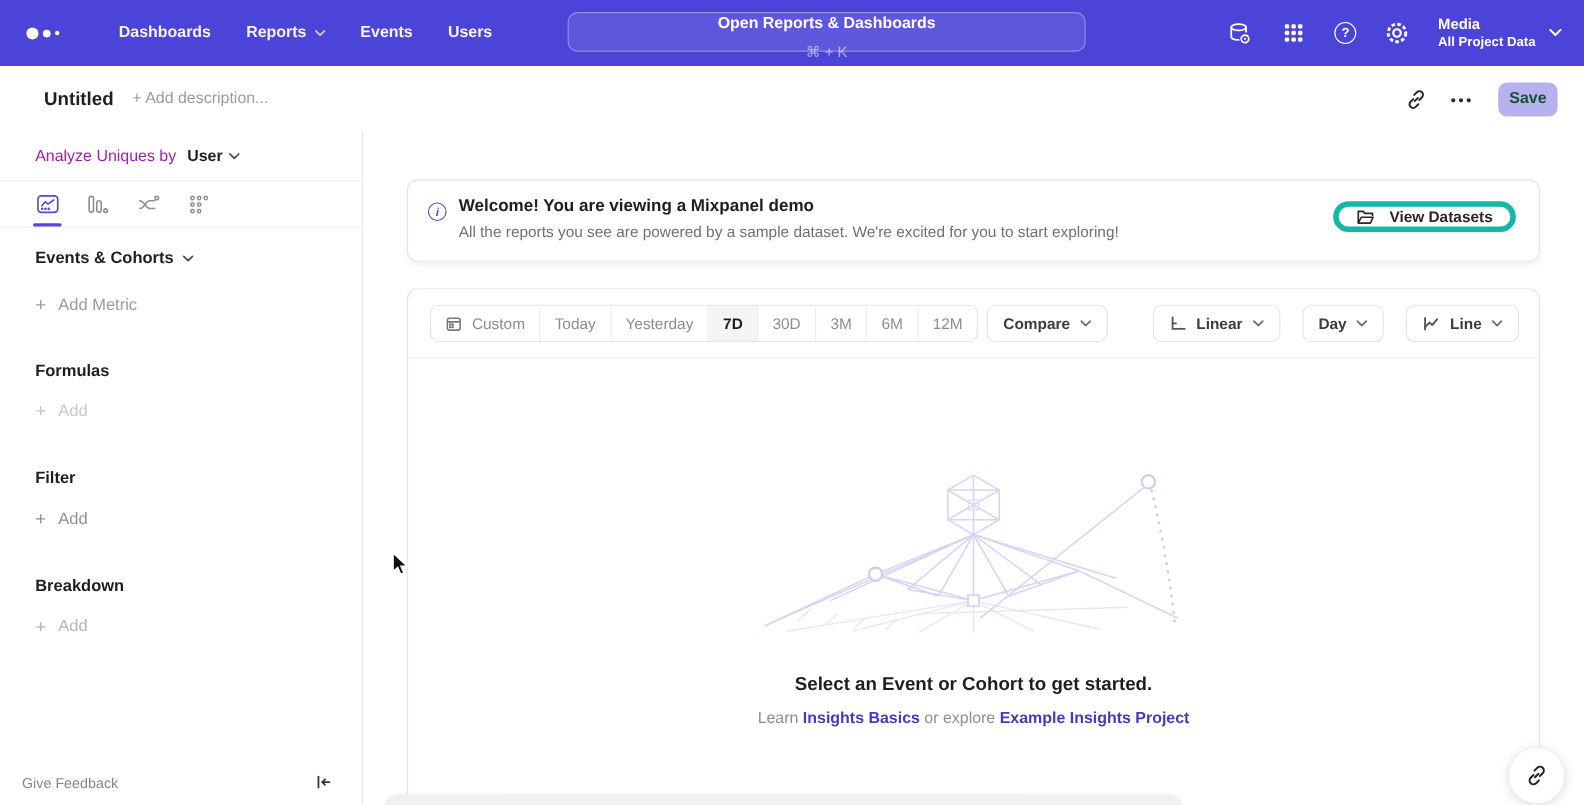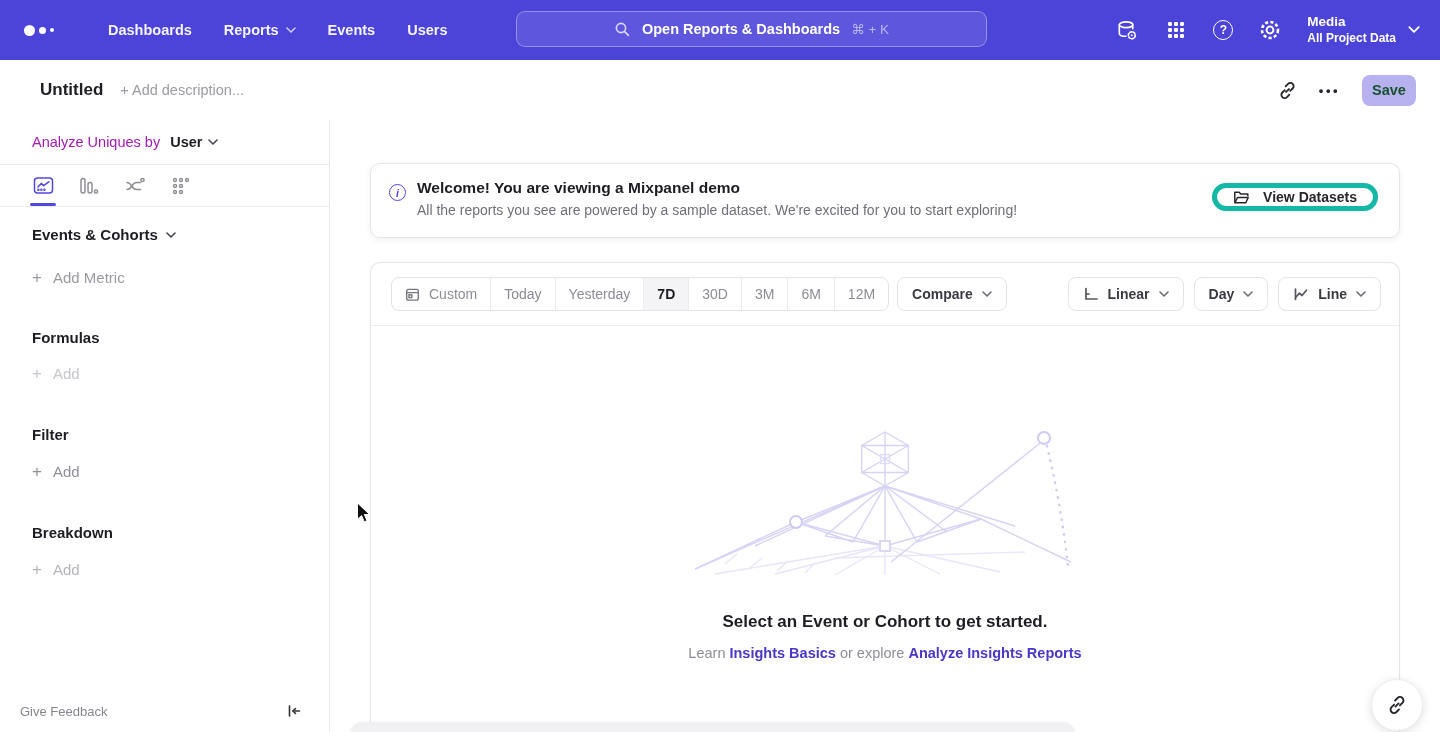--- a/index.html
+++ b/index.html
@@ -15,21 +15,21 @@
   .logo .d2{width:7px;height:7px;border-radius:50%;background:#fff;}
   .logo .d3{width:4px;height:4px;border-radius:50%;background:#fff;}
   .nav-items { display:flex; align-items:center; margin-left:38px; }
   .nav-item { display:flex; align-items:center; gap:7px; padding:6px 16px; height:60px;
               color:#f4f3fe; font-size:14.5px; font-weight:600; cursor:pointer; }
   .chev { width:10px; height:6px; }
   .navbar .chev { color:#cfcbf5; }
   .search-bar { position:absolute; left:516px; top:11px; width:471px; height:36px;
                 border-radius:9px; background:rgba(255,255,255,0.10);
                 border:1px solid rgba(255,255,255,0.35);
-                display:flex; align-items:center; justify-content:center; gap:11px; cursor:pointer; }
+                display:flex; align-items:center; justify-content:center; gap:11px; cursor:pointer;flex-direction:column; }
   .search-bar .ph { color:#fff; font-size:14.5px; font-weight:600; }
   .search-bar .kbd { color:rgba(255,255,255,0.55); font-size:13.5px; }
   .nav-right { position:absolute; right:20px; top:0; height:60px; display:flex; align-items:center; gap:25px; }
   .nav-icon-btn { width:24px; height:24px; display:flex; align-items:center; justify-content:center; cursor:pointer; }
   .help-circle { width:20px; height:20px; border:1.8px solid #fff; border-radius:50%;
                  color:#fff; font-size:12px; font-weight:700; display:flex; align-items:center; justify-content:center; cursor:pointer;}
   .project-switch { display:flex; align-items:center; gap:12px; cursor:pointer; }
   .project-name { color:#fff; font-size:13.5px; font-weight:700; line-height:1.3; }
   .project-scope { color:#fff; font-size:12px; font-weight:700; line-height:1.3; }
   .project-switch .chev { color:#fff; width:12px; height:7px; }
@@ -102,21 +102,21 @@
          color:#8c8c95; border-right:1px solid #ebebee; cursor:pointer; white-space:nowrap; }
   .seg:last-child { border-right:none; }
   .seg.selected { background:#f4f4f6; color:#1d1d24; font-weight:600; }
   .seg .seg-icon { color:#77777f; display:flex; }
   .pill-btn { height:34px; display:flex; align-items:center; gap:9px; padding:0 14px;
               border:1px solid #e3e3e8; border-radius:8px; background:#fff;
               font-size:14px; font-weight:600; color:#3a3a42; cursor:pointer; white-space:nowrap; }
   .pill-btn .chev { color:#6a6a73; }
   .pill-btn .pill-icon { color:#55555e; display:flex; }
   .compare-btn { margin-left:8px; }
-  .right-controls { margin-left:auto; display:flex; gap:10px; }
+  .right-controls { margin-left:auto; display:flex; gap:20px; }
 
   
   .empty-state { display:flex; flex-direction:column; align-items:center; }
   .empty-illustration { margin-top:98px; }
   .empty-title { margin-top:36px; font-size:17px; font-weight:700; color:#1d1d24; }
   .empty-links { margin-top:13px; font-size:14.5px; color:#8d8d96; }
   .empty-links .lnk { color:#4838c8; font-weight:600; cursor:pointer; }
 
   
   .peek-panel { position:absolute; left:20px; top:602px; width:725px; height:12px;
@@ -456,21 +456,21 @@
             <circle cx="349" cy="14" r="6"></circle>
             <rect x="185" y="117" width="10" height="10" stroke="#dbd8f6"></rect>
           </g>
           <path d="M352 22 Q366 80 373 142" fill="none" stroke="#cfcbf2" stroke-width="2.4" stroke-dasharray="0.5 7" stroke-linecap="round"></path>
         </svg>
         <div class="empty-title">Select an Event or Cohort to get started.</div>
         <div class="empty-links">
           <span>Learn</span>
           <span class="lnk">Insights Basics</span>
           <span>or explore</span>
-          <span class="lnk">Analyze Insights Reports</span>
+          <span class="lnk">Example Insights Project</span>
         </div>
       </div>
     </section>
 
     <div class="peek-panel"></div>
 
     <div class="fab-share">
       <svg width="20" height="20" viewBox="0 0 18 18" fill="none" stroke="currentColor" stroke-width="1.7" stroke-linecap="round">
         <path d="M7.6 10.4 L10.4 7.6"></path>
         <path d="M6.4 8.6 L4.1 10.9 a3.1 3.1 0 0 0 4.4 4.4 L10.8 13"></path>

